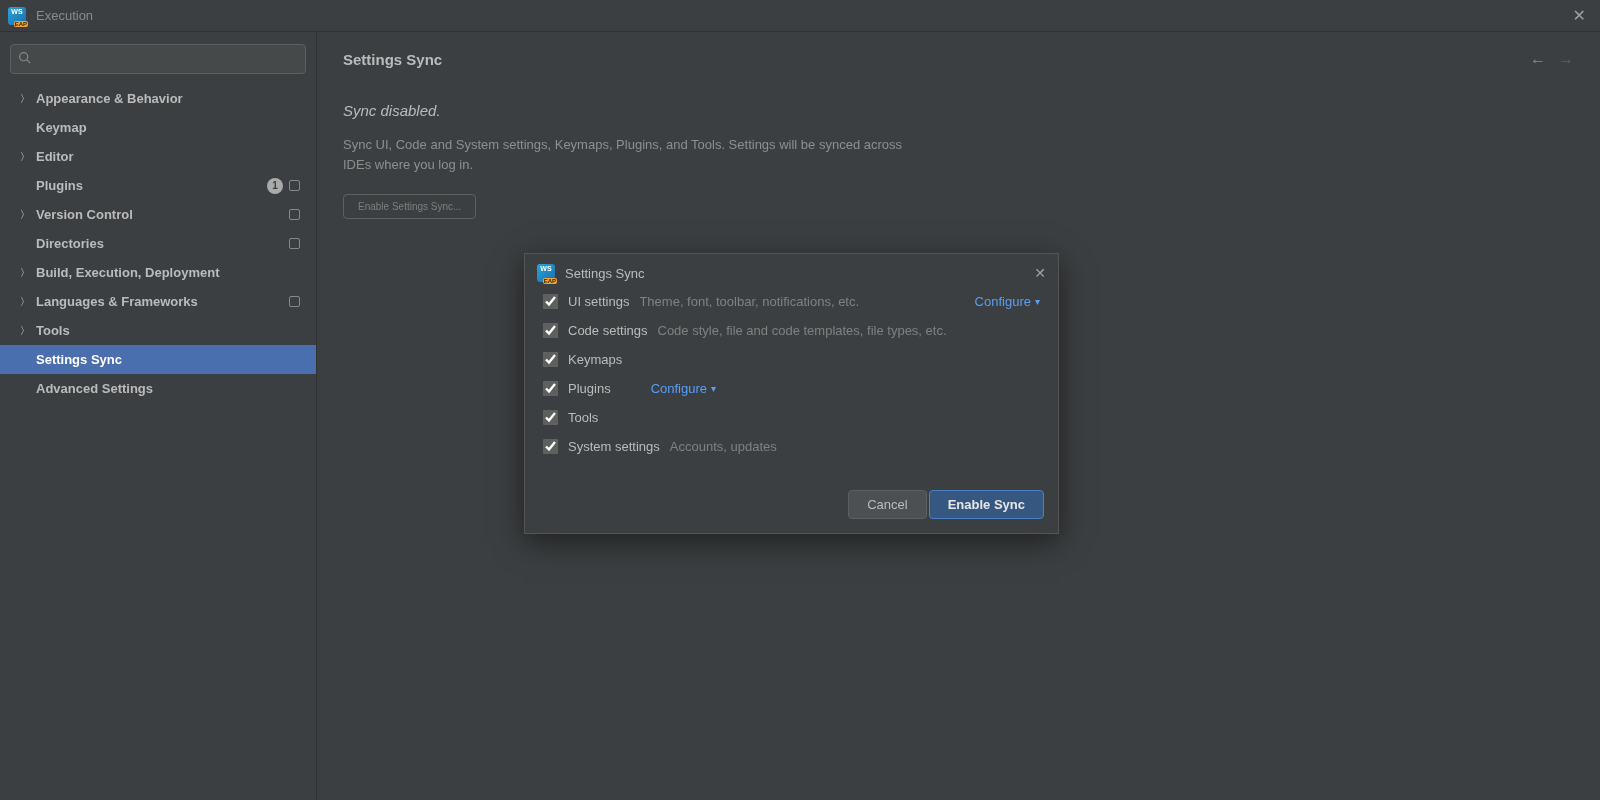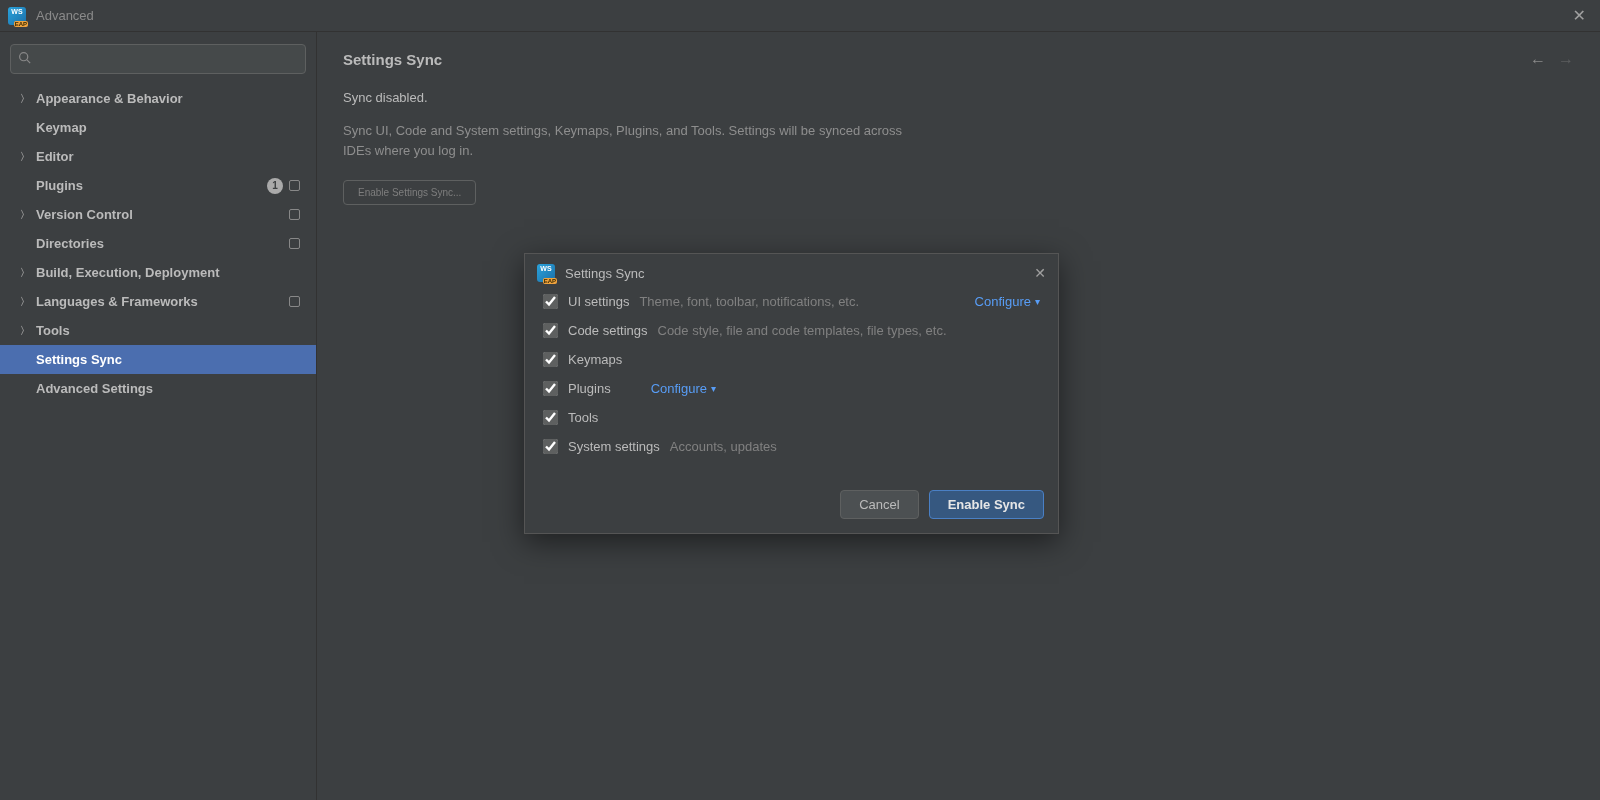--- a/index.html
+++ b/index.html
@@ -122,23 +122,24 @@
 }
 .nav-arrows {
   margin-left: auto;
   display: flex;
   gap: 12px;
   color: #8b8b8b;
   font-size: 16px;
 }
 .nav-arrows span { cursor: pointer; }
 .status-line {
-  margin-top: 22px;
-  color: #bbbbbb;
-  font-size: 13px;
+  margin-top: 34px;
+  color: #bbbbbb;
+  font-size: 15px;
+  font-style: italic;
 }
 .desc {
   margin-top: 16px;
   color: #8e8e8e;
   font-size: 13px;
   line-height: 1.5;
   max-width: 560px;
 }
 .enable-btn-ghost {
   margin-top: 20px;
@@ -202,21 +203,21 @@
   color: #589df6;
   cursor: pointer;
   display: inline-flex;
   align-items: center;
   gap: 4px;
 }
 .link .dd { font-size: 10px; }
 .dialog-footer {
   display: flex;
   justify-content: flex-end;
-  gap: 10px;
+  gap: 2px;
   padding: 8px 14px 14px 14px;
 }
 .btn {
   padding: 6px 18px;
   border-radius: 4px;
   font-size: 13px;
   cursor: pointer;
   border: 1px solid #5e6060;
   background: #4c5052;
   color: #bbbbbb;
@@ -248,21 +249,21 @@
   font-weight: bold;
 }
 </style>
 </head>
 <body>
 
 <div class="titlebar">
   <div class="app-icon">
       <div class="ws-icon">WS</div>
     </div>
-  <div class="title">Advanced</div>
+  <div class="title">Execution</div>
   <div class="close">✕</div>
 </div>
 
 <div class="main">
   <div class="sidebar">
     <div class="search-wrap">
       <span class="si">
         <svg width="13" height="13" viewBox="0 0 16 16" fill="none">
             <circle cx="7" cy="7" r="5" stroke="#888" stroke-width="1.5"></circle>
             <line x1="11" y1="11" x2="15" y2="15" stroke="#888" stroke-width="1.5"></line>

